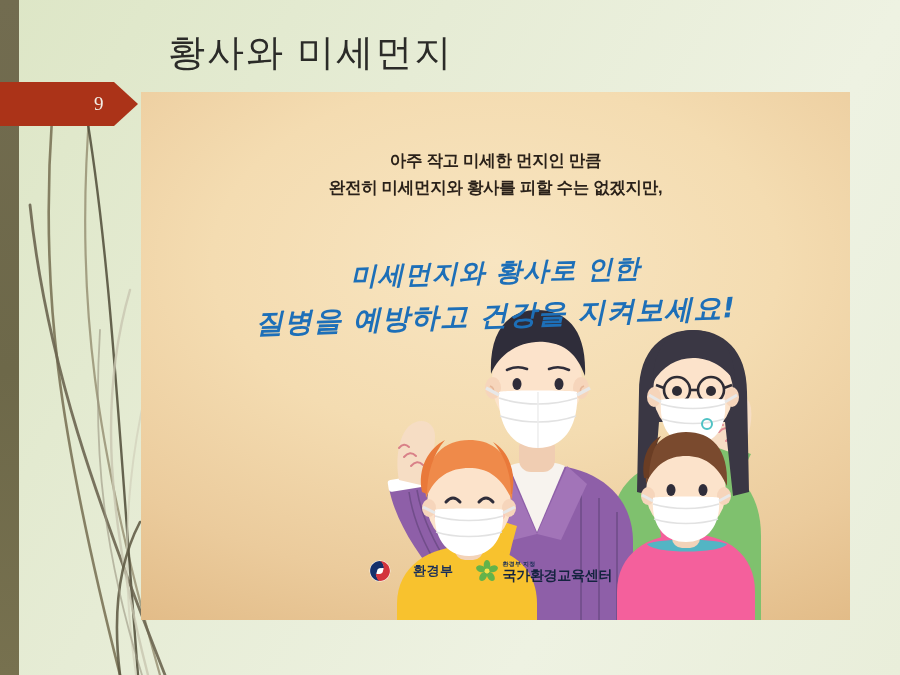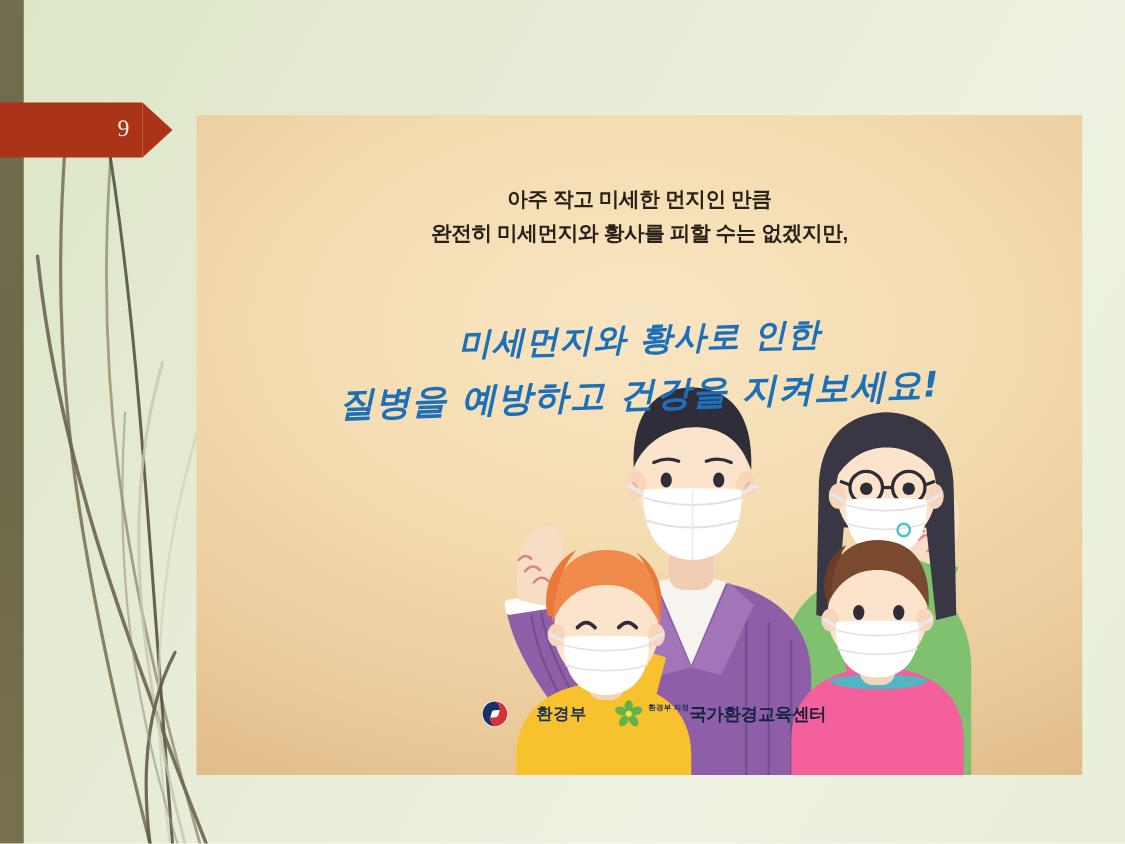--- a/index.html
+++ b/index.html
@@ -84,21 +84,21 @@
     font-size: 37px;
     color: #2b2b28;
     font-family: "Liberation Sans", sans-serif;
     letter-spacing: 2px;
     white-space: nowrap;
   }
 
   
   .poster {
     position: absolute;
-    left: 157px;
+    left: 141px;
     top: 92px;
     width: 709px;
     height: 528px;
     overflow: hidden;
     background:
       radial-gradient(ellipse 95% 80% at 50% 35%, #f7e3bd 0%, #f3dcb2 38%, #ecceа0 70%, #e3bd8c 100%),
       #ecd0a4;
   }
   .poster-bg {
     position: absolute;
@@ -181,21 +181,21 @@
     color: #1b2f58;
     letter-spacing: 0.5px;
     font-family: "Liberation Sans", sans-serif;
   }
   .logo-nee {
     display: flex;
     align-items: center;
     gap: 5px;
   }
   .logo-nee .flower { width: 22px; height: 22px; }
-  .logo-nee .stack { display: flex; flex-direction: row; line-height: 1; }
+  .logo-nee .stack { display: flex; flex-direction: column; line-height: 1; }
   .logo-nee .small {
     font-size: 6px;
     color: #1b2f58;
     font-weight: bold;
     margin-bottom: 1px;
     letter-spacing: 0.2px;
     font-family: "Liberation Sans", sans-serif;
   }
   .logo-nee .big {
     font-size: 14px;
@@ -224,20 +224,21 @@
       <path d="M100 330 C 92 460, 106 560, 142 675" stroke="#9a9480" stroke-width="1.8" opacity="0.6"></path>
     </g>
   </svg>
 
   <div class="page-banner">
     <div class="body"></div>
     <div class="tip"></div>
     <div class="num">9</div>
   </div>
 
+  <div class="slide-title">황사와 미세먼지</div>
 
   <div class="poster">
     <div class="poster-bg"></div>
 
     <svg class="illustration" viewBox="0 0 709 528" preserveAspectRatio="none">
       <defs>
         <clipPath id="clipPoster">
             <rect x="0" y="0" width="709" height="528"></rect>
           </clipPath>
       </defs>

